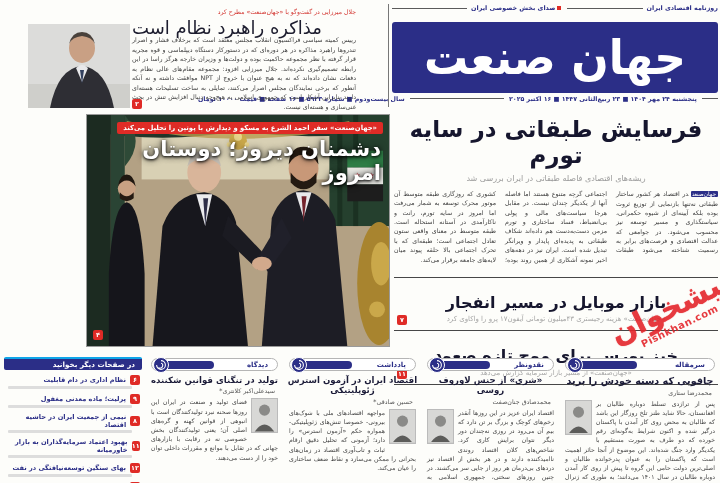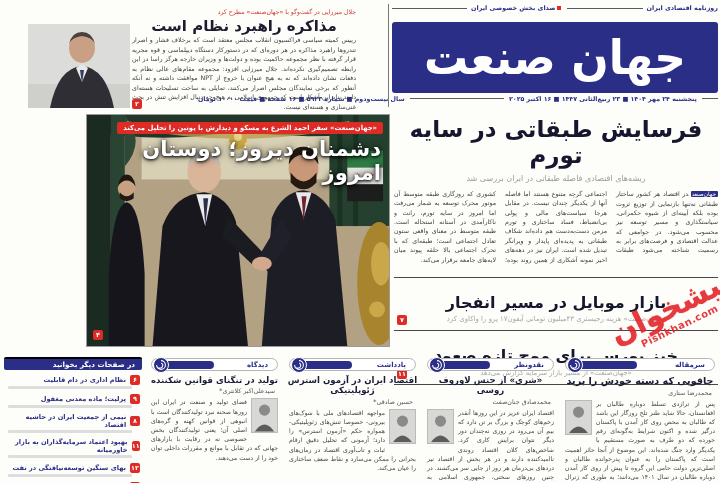--- a/index.html
+++ b/index.html
@@ -17,21 +17,21 @@
   #nameplate{position:absolute;left:392px;top:22px;width:326px;height:71px;background:#2b2e87;border-radius:3px;display:flex;align-items:center;justify-content:center}
   #nameplate .np-text{color:#fff;font-size:44px;font-weight:bold;letter-spacing:1px;line-height:1;transform:scaleY(1.08)}
   #date-row{position:absolute;left:198px;top:92px;width:520px;height:12px;display:flex;align-items:center;gap:5px;font-size:6.3px;color:#2b2e87;font-weight:bold}
   #date-row .edge{width:16px;height:1px;background:#5a5a5a}
   .vline{position:absolute;left:388px;top:4px;width:1px;height:103px;background:#777}
 
   
   #top-article{position:absolute;left:0;top:2px;width:386px;height:110px}
   #ta-portrait{position:absolute;left:28px;top:22px;width:102px;height:84px;background:#d9d9d7;overflow:hidden}
   #ta-kicker{position:absolute;right:30px;top:6px;width:224px;font-size:6.2px;color:#d2322d;text-align:right}
-  #ta-title{position:absolute;right:30px;top:15px;width:224px;font-size:15px;font-weight:bold;color:#1c1c2e;text-align:center}
+  #ta-title{position:absolute;right:30px;top:15px;width:224px;font-size:18px;font-weight:normal;color:#1c1c2e;text-align:left}
   #ta-body{position:absolute;right:30px;top:33px;width:224px;font-size:6.25px;line-height:1.52;color:#3d3d3d;text-align:justify}
   .pg-badge{display:inline-flex;align-items:center;justify-content:center;width:10px;height:10px;background:#df2b26;color:#fff;font-size:6.5px;font-weight:bold;border-radius:2px}
   #ta-badge{position:absolute;left:132px;top:97px}
 
   
   #main-photo{position:absolute;left:86px;top:114px;width:304px;height:233px;border:1px solid #9a9a9a;overflow:hidden;background:#737373}
   #main-photo svg{position:absolute;inset:0;width:100%;height:100%}
   #mp-kicker{position:absolute;right:6px;top:7px;background:#df2b26;color:#fff;font-size:6.8px;font-weight:bold;padding:2px 6px;border-radius:2px}
   #mp-headline{position:absolute;right:8px;top:22px;font-size:21px;font-weight:bold;color:#fff;text-shadow:0 1px 3px #000,0 0 7px rgba(0,0,0,.85)}
   #mp-badge{position:absolute;left:6px;bottom:6px}
@@ -61,21 +61,21 @@
   .bcol h3{font-size:8.6px;font-weight:bold;color:#1b1b38;text-align:center;line-height:1.2}
   #col-editorial h3{font-size:9.6px}
   .bcol .author{font-size:6.3px;color:#555;text-align:right;padding:2px 6px 3px 0}
   .bcol .btext{font-size:6.15px;line-height:1.5;color:#444;text-align:justify;padding:0 3px}
   .portrait{width:27px;height:35px;background:#cfcfcd;border:1px solid #bbb;overflow:hidden}
   .float-start{float:right;margin:1px 0 2px 4px}
   .float-end{float:left;margin:1px 4px 2px 0}
 
   
   #col-list{left:4px;width:138px}
-  #rm-header{height:13px;background:#2b2e87;border-top:2px solid #000000;color:#fff;font-size:7.2px;font-weight:bold;display:flex;align-items:center;padding-right:7px;border-radius:2px}
+  #rm-header{height:13px;background:#2b2e87;border-top:2px solid #0ea5e9;color:#fff;font-size:7.2px;font-weight:bold;display:flex;align-items:center;padding-right:7px;border-radius:2px}
   .rm-item{display:flex;align-items:center;gap:4px;margin-top:4.5px;padding-right:2px}
   .rm-title{font-size:6.6px;font-weight:bold;color:#2b2e87}
   .rm-bar{height:3px;background:#ddd;margin:1.5px 10px 0 4px;border-radius:1px}
 
   
   #watermark{position:absolute;left:598px;top:292px;width:150px;transform:rotate(-26deg);color:#e4252b;opacity:.9;text-align:center;pointer-events:none;z-index:9}
   #watermark .wm-fa{font-size:30px;font-weight:bold;line-height:1;text-shadow:0 0 1px #e4252b}
   #watermark .wm-en{font-size:10px;font-weight:bold;letter-spacing:.5px}
 </style>
 </head>

